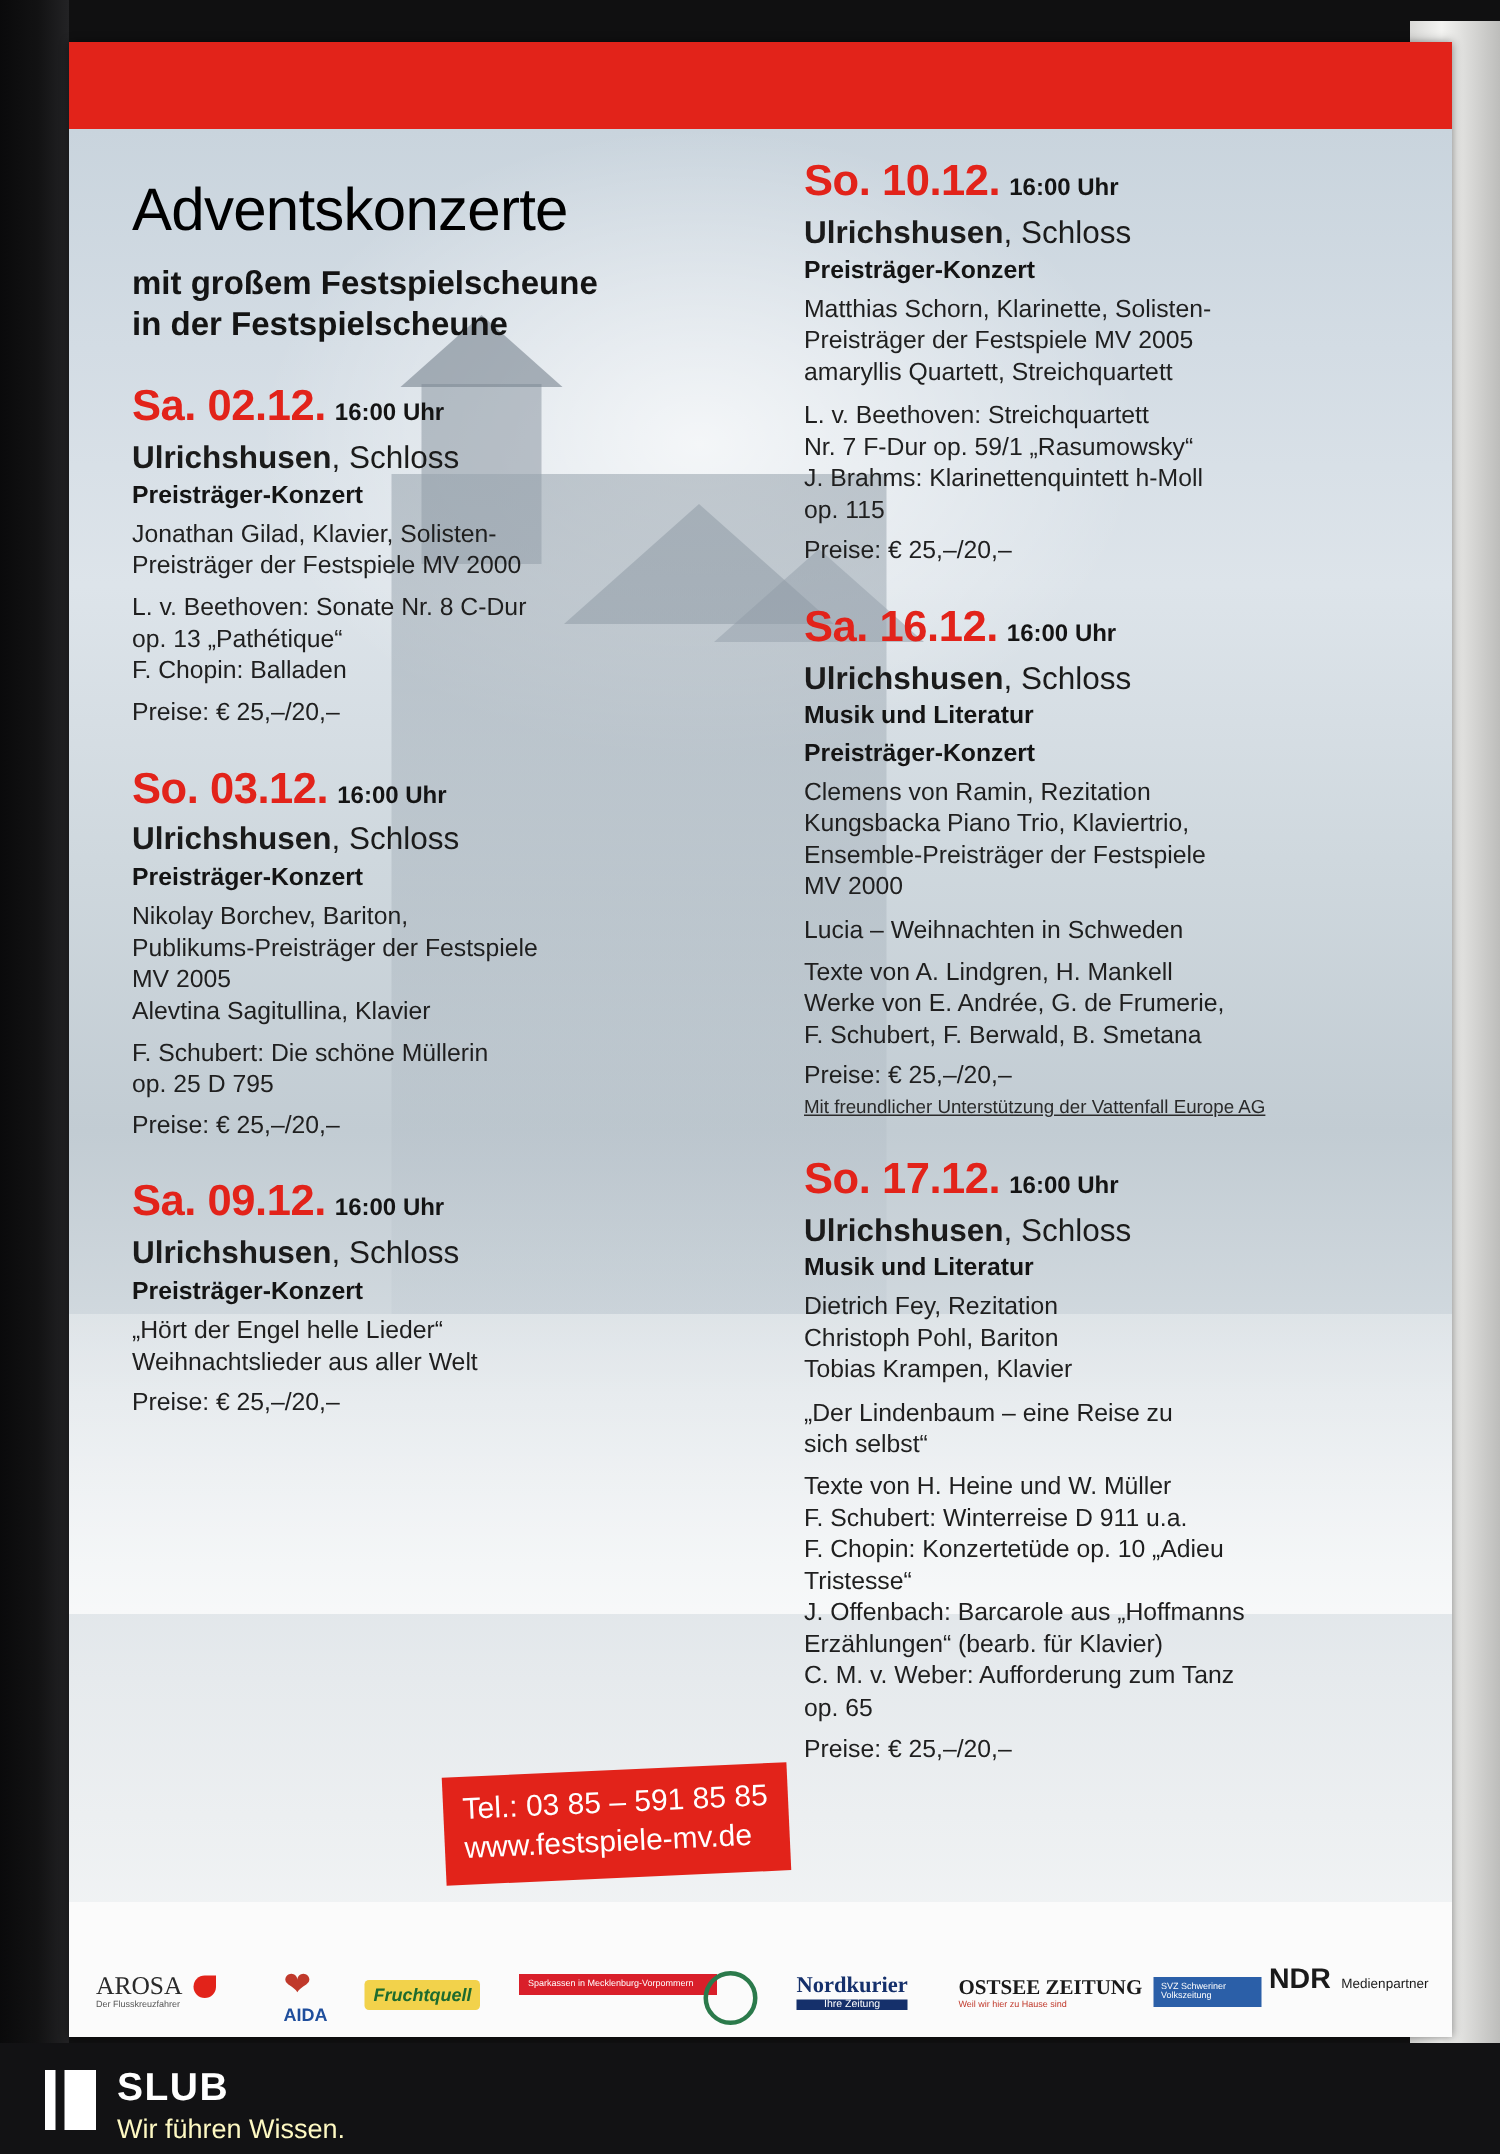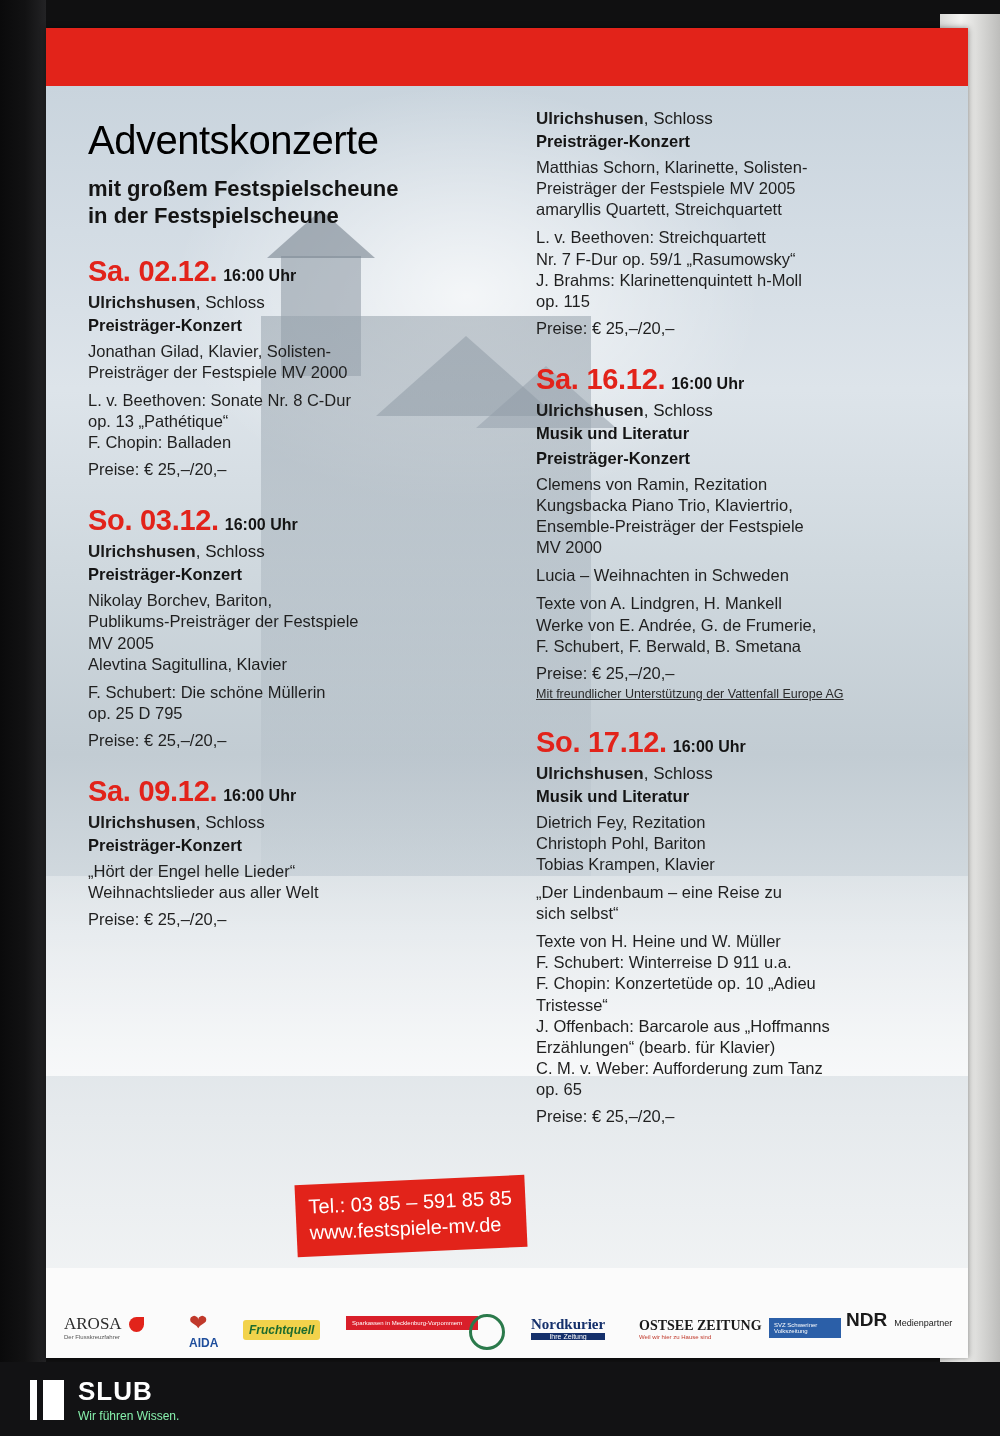--- a/index.html
+++ b/index.html
@@ -156,21 +156,21 @@
     font-weight: bold;
     letter-spacing: -.3px;
   }
   .ev-time {
     font-size: 16px;
     font-weight: bold;
     color: #141414;
     margin-left: 6px;
   }
   .ev-venue {
-    font-size: 17px;
+    font-size: 21px;
     line-height: 1.3;
     margin: 2px 0 2px 0;
     color: #1b1b1b;
   }
   .ev-venue b { font-weight: bold; }
   .ev-kind {
     font-size: 16.5px;
     font-weight: bold;
     margin: 0 0 6px 0;
     color: #141414;
@@ -237,21 +237,21 @@
     position: absolute;
     left: 7px; top: 0;
     width: 6px; height: 40px;
     background: #121214;
   }
   #slub-text { position: absolute; left: 78px; top: 1378px; }
   #slub-name {
     font-size: 26px; font-weight: bold; color: #fff; letter-spacing: 1px;
     line-height: 1;
   }
-  #slub-tag { font-size: 12px; color: #86efac; margin-top: 5px; }
+  #slub-tag { font-size: 18px; color: #fef9c3; margin-top: 5px; }
 
   #dphil { position: absolute; right: 22px; top: 1456px; color: #fff; }
   #dphil-row { display: flex; align-items: center; gap: 10px; }
   #dphil-mark {
     width: 40px; height: 40px; border-radius: 50%;
     border: 3px solid #ffffff;
     position: relative;
   }
   #dphil-mark:after {
     content: "";
@@ -337,20 +337,23 @@
         <p class="ev-block">„Hört der Engel helle Lieder“
 Weihnachtslieder aus aller Welt</p>
         <p class="ev-price">Preise: € 25,–/20,–</p>
       </div>
 
     </div>
 
     <div class="col" id="col-right">
 
       <div class="event">
+        <p class="ev-date-line">
+          <span class="ev-date">So. 10.12.</span><span class="ev-time">16:00 Uhr</span>
+        </p>
         <p class="ev-venue">
           <b>Ulrichshusen</b><span>, Schloss</span>
         </p>
         <p class="ev-kind">Preisträger-Konzert</p>
         <p class="ev-block">Matthias Schorn, Klarinette, Solisten-
 Preisträger der Festspiele MV 2005
 amaryllis Quartett, Streichquartett</p>
         <p class="ev-block">L. v. Beethoven: Streichquartett
 Nr. 7 F-Dur op. 59/1 „Rasumowsky“
 J. Brahms: Klarinettenquintett h-Moll

